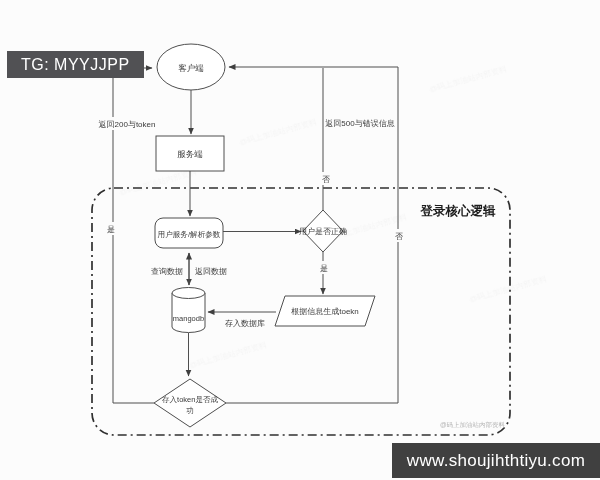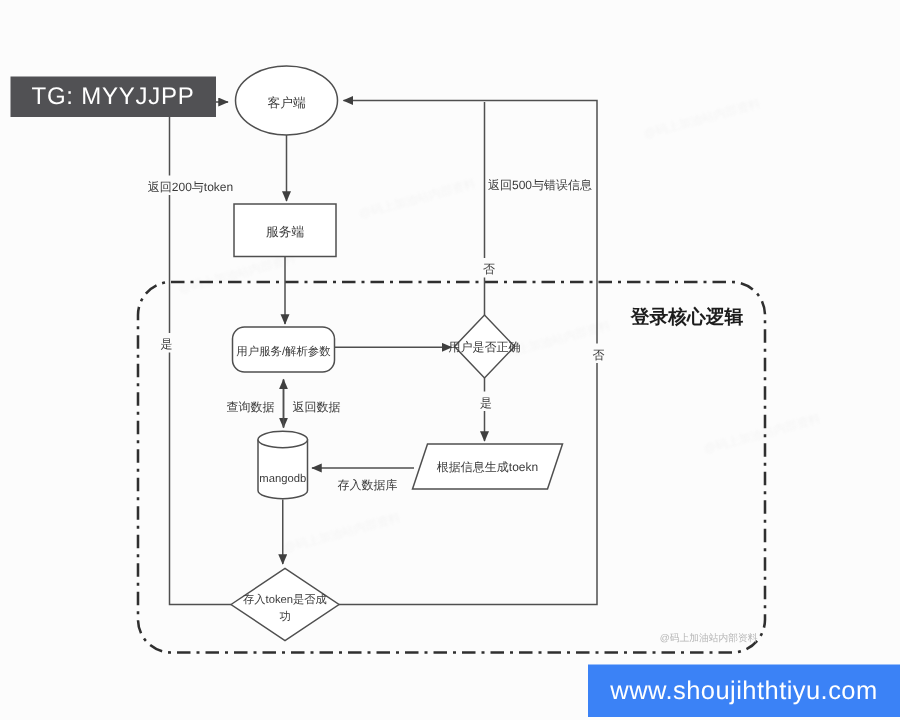--- a/index.html
+++ b/index.html
@@ -20,21 +20,21 @@
   }
   .badge-tg{
     left:7px;top:11px;height:27px;
     padding:0 14px;
     font-size:16px;letter-spacing:.5px;margin-top:40px;
   }
   .badge-site{
     left:392px;top:443px;width:208px;height:35px;
     justify-content:center;
     font-size:17px;letter-spacing:.3px;
-    background:#3b82f6;
+    background:#404040;
   }
 
   svg{position:absolute;left:0;top:0;}
   svg text{
     font-family:"Liberation Sans","DejaVu Sans",sans-serif;
     fill:#3a3a3a;
   }
   .node{fill:#ffffff;stroke:#4f4f4f;stroke-width:1;}
   .edge{fill:none;stroke:#4f4f4f;stroke-width:1;}
   .container-border{fill:none;stroke:#2f2f2f;stroke-width:1.7;stroke-dasharray:9 4 2 4;}

